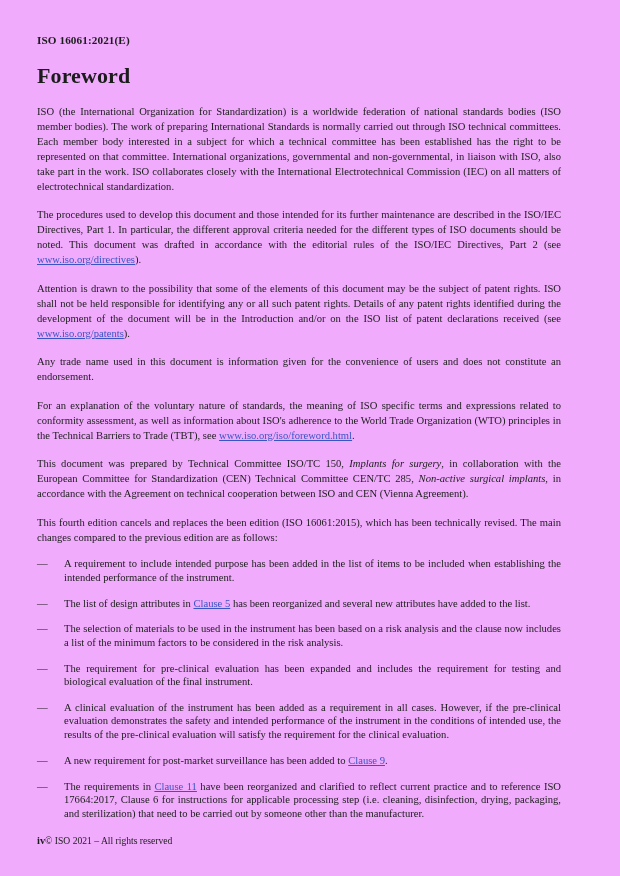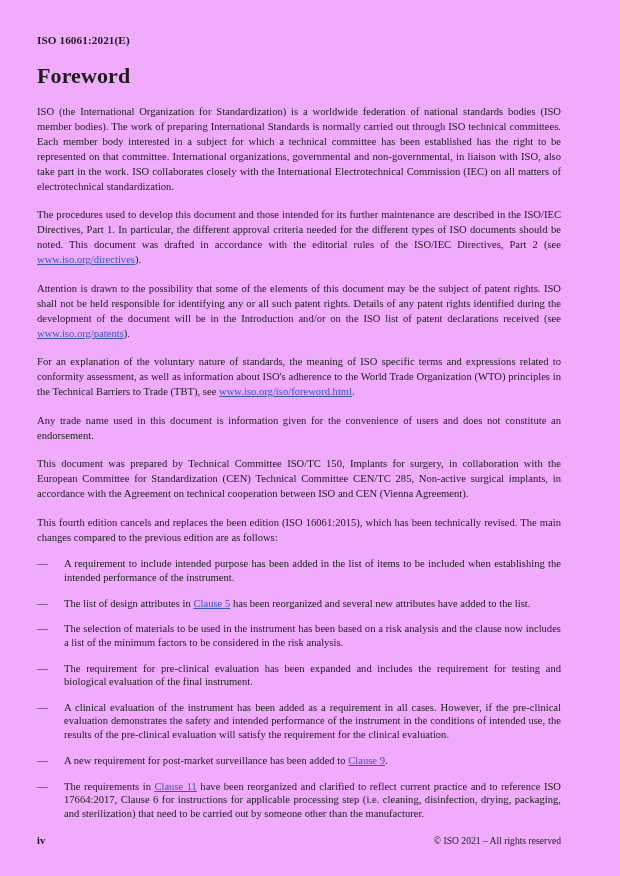--- a/index.html
+++ b/index.html
@@ -46,20 +46,21 @@
     margin-top: 0;
   }
   .body-start {
     margin-top: 26px;
   }
   .lnk {
     color: #3a54c4;
     text-decoration: underline;
   }
   .ital {
+    font-style: italic;
   }
   .list {
     margin: 0;
     padding: 0;
   }
   .list-item {
     position: relative;
     font-size: 10.6px;
     line-height: 13.4px;
     text-align: justify;
@@ -72,21 +73,20 @@
     top: 0;
     font-size: 10.6px;
     line-height: 13.4px;
   }
   .footer {
     position: absolute;
     left: 37px;
     top: 835px;
     width: 524px;
     display: flex;
-    justify-content: space-between;
     align-items: baseline;
     font-size: 10px;
   }
   .folio {
     font-weight: bold;
     font-size: 10.4px;
   }
   .copyright {
     font-size: 9.6px;
   }
@@ -101,23 +101,23 @@
     <div class="running-head">ISO 16061:2021(E)</div>
 
     <h1 class="doc-title">Foreword</h1>
 
     <p class="para body-start"><span>ISO (the International Organization for Standardization) is a worldwide federation of national standards bodies (ISO member bodies). The work of preparing International Standards is normally carried out through ISO technical committees. Each member body interested in a subject for which a technical committee has been established has the right to be represented on that committee. International organizations, governmental and non-governmental, in liaison with ISO, also take part in the work. ISO collaborates closely with the International Electrotechnical Commission (IEC) on all matters of electrotechnical standardization.</span></p>
 
     <p class="para"><span>The procedures used to develop this document and those intended for its further maintenance are described in the ISO/IEC Directives, Part 1. In particular, the different approval criteria needed for the different types of ISO documents should be noted. This document was drafted in accordance with the editorial rules of the ISO/IEC Directives, Part 2 (see </span><a class="lnk" href="#">www.iso.org/directives</a><span>).</span></p>
 
     <p class="para"><span>Attention is drawn to the possibility that some of the elements of this document may be the subject of patent rights. ISO shall not be held responsible for identifying any or all such patent rights. Details of any patent rights identified during the development of the document will be in the Introduction and/or on the ISO list of patent declarations received (see </span><a class="lnk" href="#">www.iso.org/patents</a><span>).</span></p>
 
+    <p class="para"><span>Any trade name used in this document is information given for the convenience of users and does not constitute an endorsement.</span></p>
+
     <p class="para"><span>For an explanation of the voluntary nature of standards, the meaning of ISO specific terms and expressions related to conformity assessment, as well as information about ISO's adherence to the World Trade Organization (WTO) principles in the Technical Barriers to Trade (TBT), see </span><a class="lnk" href="#">www.iso.org/iso/foreword.html</a><span>.</span></p>
-
-    <p class="para"><span>Any trade name used in this document is information given for the convenience of users and does not constitute an endorsement.</span></p>
 
     <p class="para"><span>This document was prepared by Technical Committee ISO/TC 150, </span><span class="ital">Implants for surgery</span><span>, in collaboration with the European Committee for Standardization (CEN) Technical Committee CEN/TC 285, </span><span class="ital">Non-active surgical implants</span><span>, in accordance with the Agreement on technical cooperation between ISO and CEN (Vienna Agreement).</span></p>
 
     <p class="para"><span>This fourth edition cancels and replaces the been edition (ISO 16061:2015), which has been technically revised. The main changes compared to the previous edition are as follows:</span></p>
 
     <div class="list">
 
       <div class="list-item">
         <span class="dash">—</span>
         <span>A requirement to include intended purpose has been added in the list of items to be included when establishing the intended performance of the instrument.</span>

